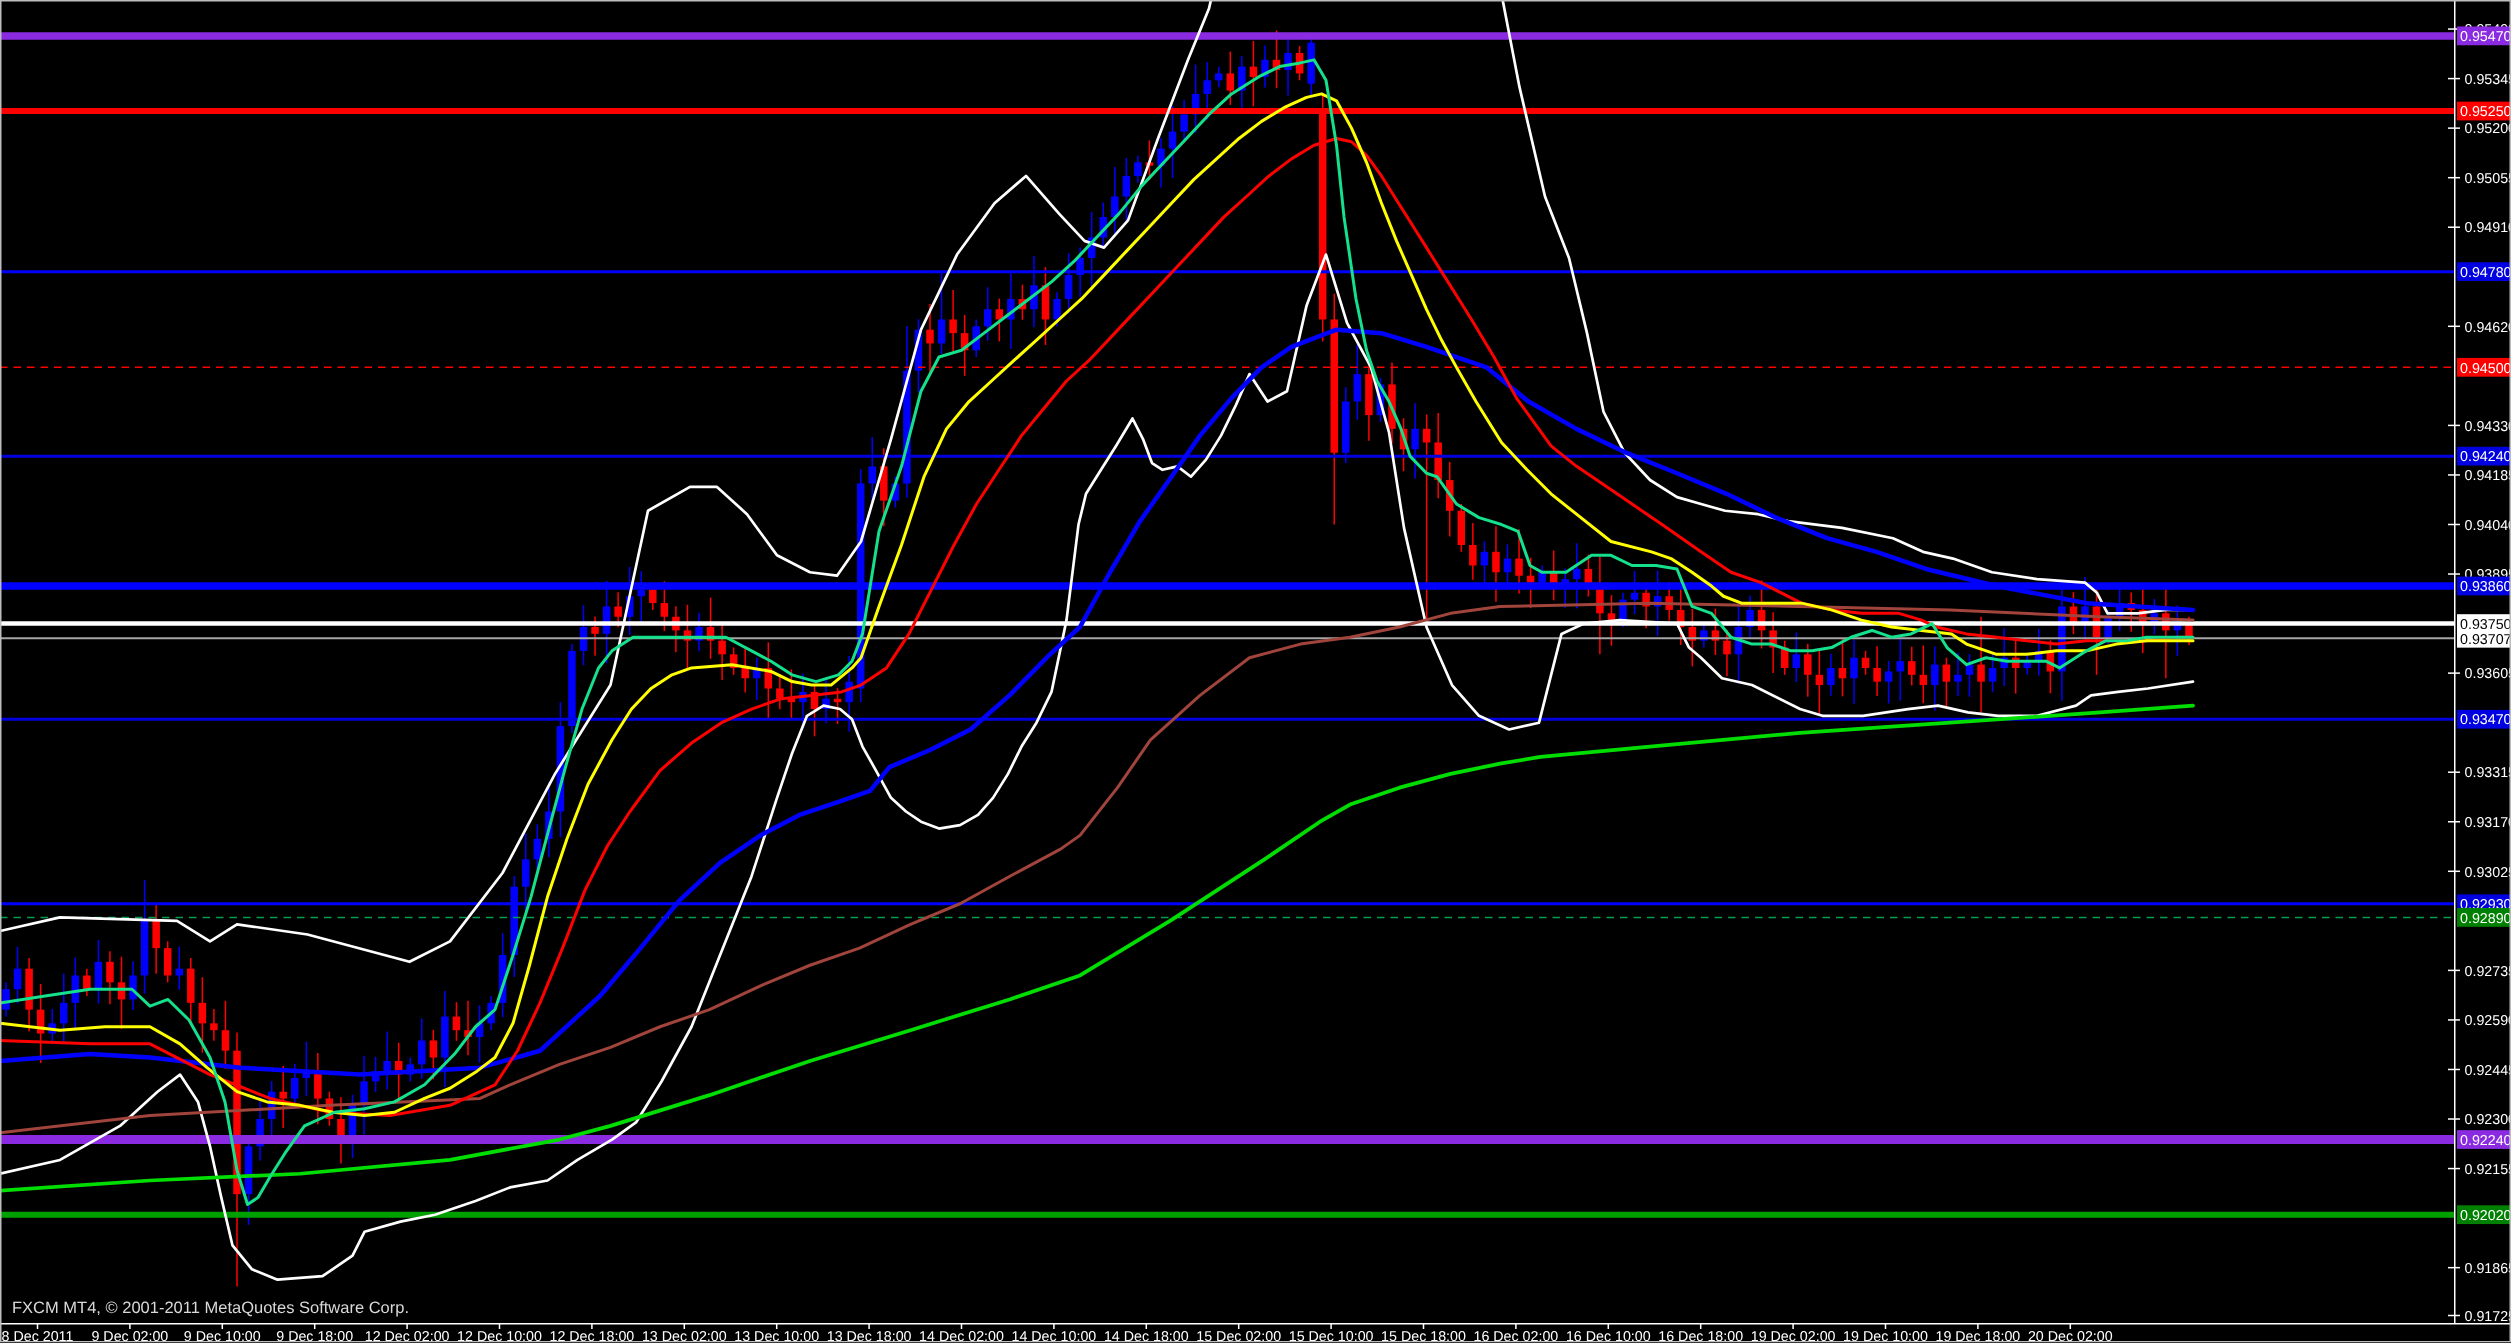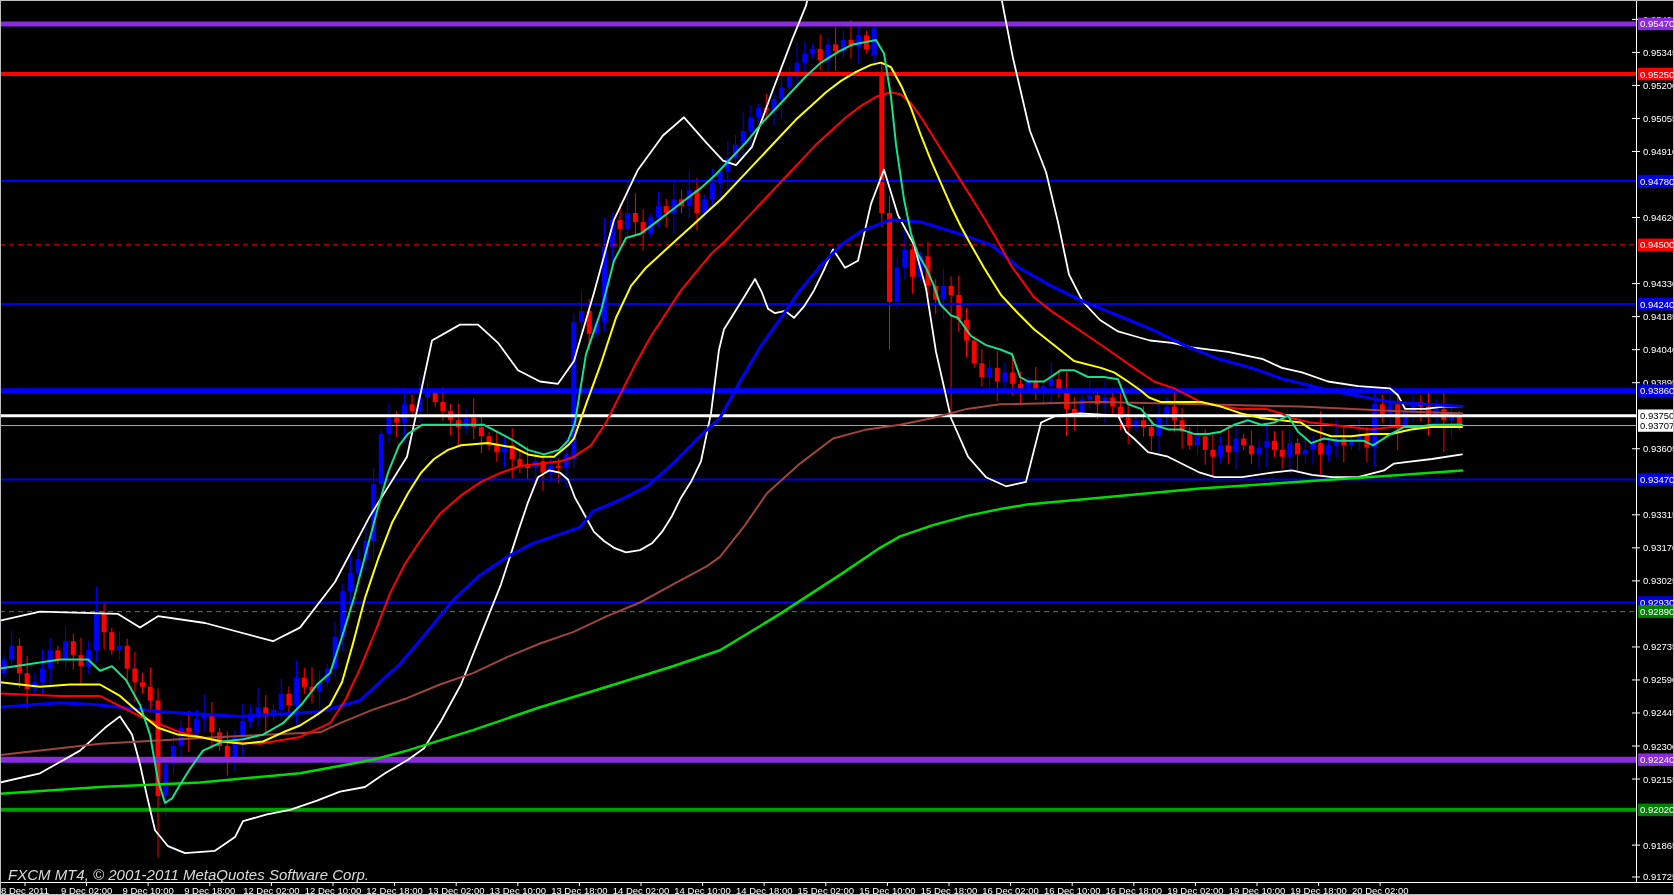--- a/index.html
+++ b/index.html
@@ -10,25 +10,24 @@
     font-family:"Liberation Sans", sans-serif;
     overflow:hidden;
     box-shadow: inset 0 0 0 1px #b9b9b9;
   }
   svg{display:block;}
   .copyright{
     position:absolute;
     left:8px;
     top:866px;
     color:#d9d9d9;
-    font-size:15px;
+    font-size:11px;
     font-family:"Liberation Sans", sans-serif;
     white-space:nowrap;
     z-index:5;
-    font-style:italic;
   }
 </style>
 </head>
 <body>
 
 <div class="window">
   <svg id="chart" width="1674" height="895" viewBox="0 0 1674 895">
       <rect x="0" y="0" width="1674" height="895" fill="#000000"></rect>
       <defs>
         <clipPath id="plotClip">

